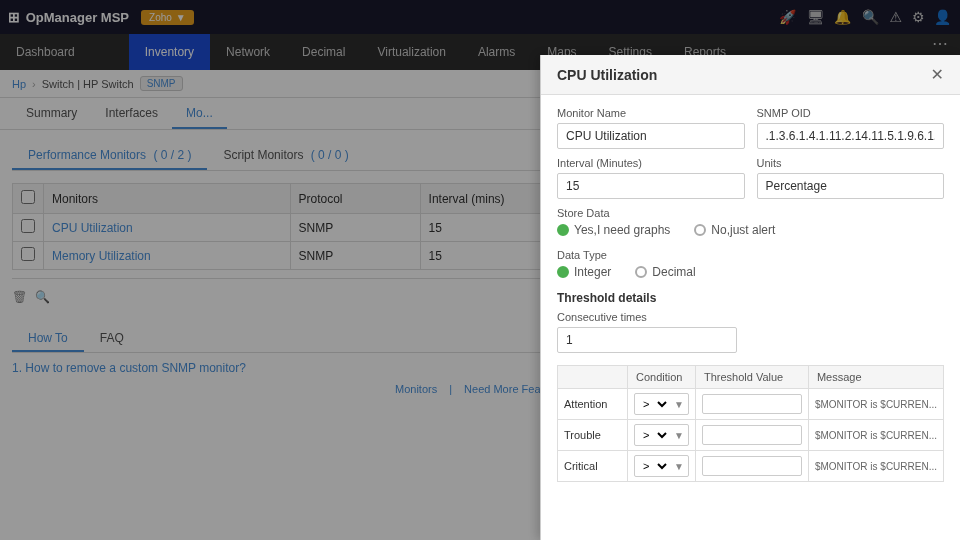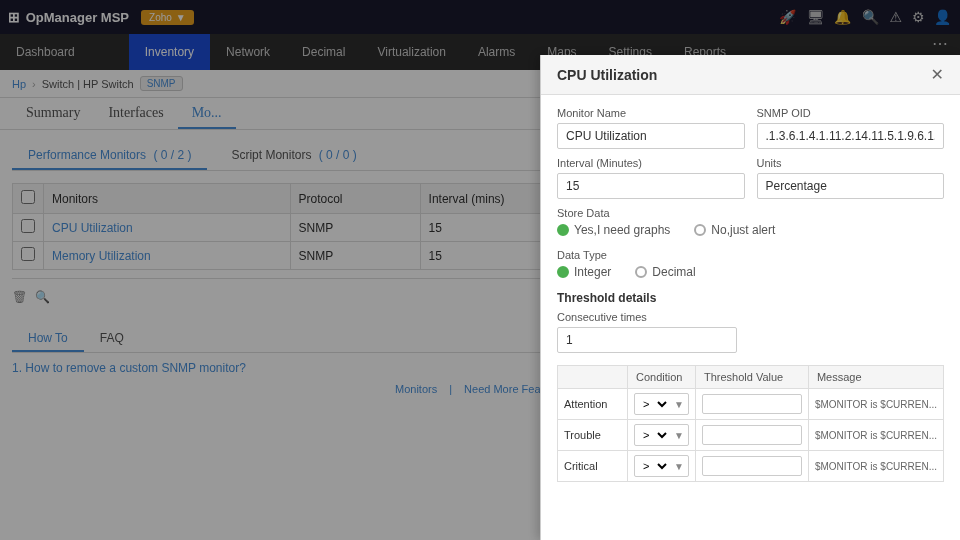--- a/index.html
+++ b/index.html
@@ -18,28 +18,28 @@
     .nav-item.active { background: #1d4ed8; color: white; margin-left: 38px; }
     .nav-more { margin-left: auto; color: #ccc; padding: 0 12px; cursor: pointer; font-size: 16px; }
 
     
     .breadcrumb { background: white; border-bottom: 1px solid #ddd; padding: 4px 12px; display: flex; align-items: center; gap: 6px; font-size: 11px; color: #555; height: 28px; }
     .breadcrumb span { color: #4a90d9; cursor: pointer; }
     .breadcrumb .badge { background: #f0f0f0; border: 1px solid #ccc; border-radius: 3px; padding: 1px 6px; font-size: 10px; }
 
     
     .sub-tabs { background: white; border-bottom: 1px solid #ddd; display: flex; align-items: center; padding: 0 12px; height: 32px; }
-    .sub-tab { padding: 0 14px; height: 100%; display: flex; align-items: center; font-size: 14px; cursor: pointer; color: #555; border-bottom: 2px solid transparent; font-family: Liberation Serif, serif; }
+    .sub-tab { padding: 0 14px; height: 100%; display: flex; align-items: center; font-size: 12px; cursor: pointer; color: #555; border-bottom: 2px solid transparent; }
     .sub-tab.active { color: #4a90d9; border-bottom: 2px solid #4a90d9; }
 
     
     .content { background: white; padding: 12px; height: calc(540px - 34px - 36px - 28px - 32px); overflow: hidden; position: relative; }
 
     
-    .monitor-tabs { display: flex; gap: 8px; margin-bottom: 12px; border-bottom: 1px solid #ddd; }
+    .monitor-tabs { display: flex; gap: 0; margin-bottom: 12px; border-bottom: 1px solid #ddd; }
     .monitor-tab { padding: 6px 16px; font-size: 12px; cursor: pointer; color: #555; border-bottom: 2px solid transparent; }
     .monitor-tab.active { color: #4a90d9; border-bottom: 2px solid #4a90d9; }
 
     
     .table-container { margin-bottom: 8px; }
     table { width: 100%; border-collapse: collapse; font-size: 12px; }
     th { background: #f5f5f5; border: 1px solid #ddd; padding: 6px 8px; text-align: left; font-weight: normal; color: #333; }
     td { border: 1px solid #ddd; padding: 5px 8px; color: #333; }
     .checkbox { width: 14px; height: 14px; }
     .not-enabled { display: flex; align-items: center; gap: 4px; color: #666; }

